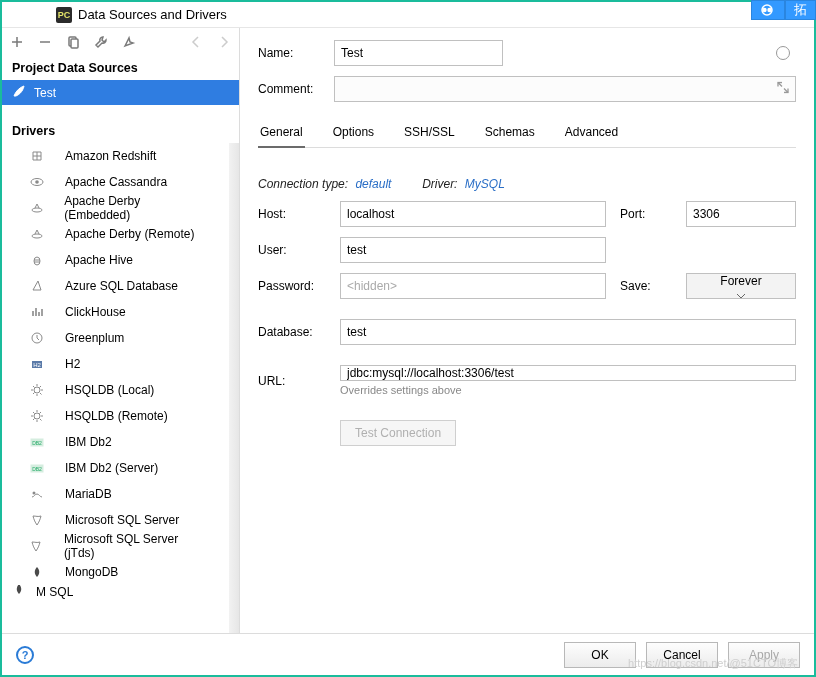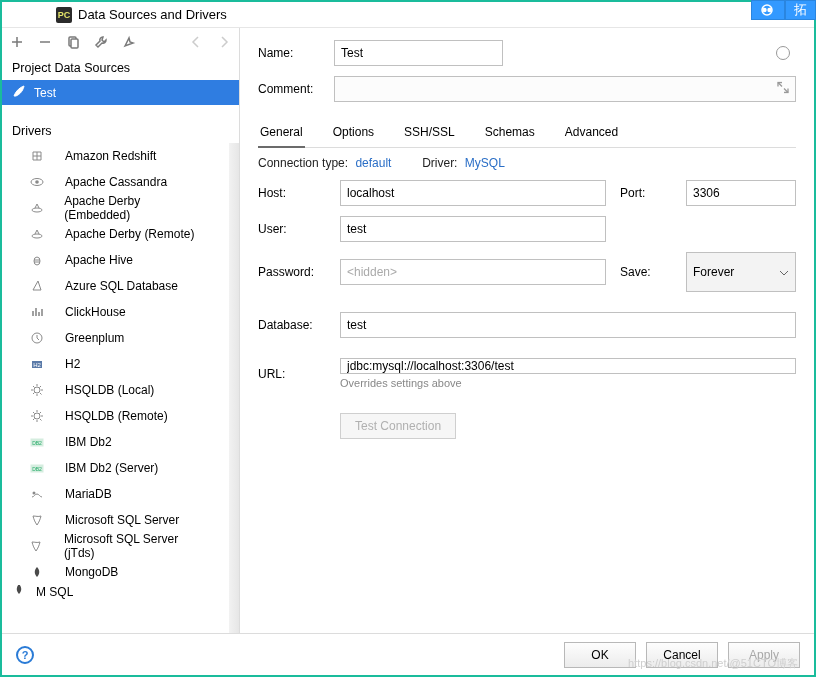--- a/index.html
+++ b/index.html
@@ -20,21 +20,21 @@
   .left {
     width:238px; border-right:1px solid #dcdcdc; display:flex; flex-direction:column; min-height:0;
   }
   .toolbar {
     height:28px; display:flex; align-items:center; padding:0 6px; gap:10px; color:#7a7a7a;
   }
   .toolbar .spacer { flex:1; }
   .toolbtn { width:18px; height:18px; display:flex; align-items:center; justify-content:center; color:#7a7a7a; cursor:pointer;}
   .toolbtn svg { width:14px; height:14px; stroke:#7a7a7a; fill:none; stroke-width:1.5;}
   .section-head {
-    font-weight:normal; padding:5px 10px; font-size:12.5px;
+    font-weight:bold; padding:5px 10px; font-size:12.5px;
   }
   .ds-selected {
     background:#2f7de1; color:#fff; display:flex; align-items:center; gap:8px; padding:4px 10px;
   }
   .ds-selected .qicon svg { stroke:#fff; fill:#fff;}
   .drivers-list {
     flex:1 1 auto; overflow:hidden; display:flex; flex-direction:column; min-height:0;
   }
   .driver-item {
     display:flex; align-items:center; gap:20px; padding:4px 27px; height:26px;
@@ -61,30 +61,30 @@
   .comment-input {
     flex:1; height:26px; border:1px solid #c0c0c0; background:#fcfcfc; position:relative;
   }
   .expand-ic { position:absolute; right:6px; top:50%; transform:translateY(-50%); color:#999;}
   .tabs {
     display:flex; gap:26px; border-bottom:1px solid #dcdcdc; margin-top:7px;
   }
   .tab { padding:6px 2px 8px 2px; cursor:pointer; color:#000; position:relative;}
   .tab.active { color:#000; }
   .tab.active::after { content:""; position:absolute; left:0; right:0; bottom:-1px; height:2px; background:#6b6b6b;}
-  .conn-line { margin:8px 0 10px 0; color:#222;}
+  .conn-line { margin:29px 0 10px 0; color:#222;font-style:italic;}
   .conn-line .lbl { margin-right:4px;}
   .conn-line .link { color:#2a6ec6; cursor:pointer;}
   .grid { display:grid; grid-template-columns:68px 1fr 52px 110px; gap:10px 14px; align-items:center;}
   .grid2 { display:grid; grid-template-columns:68px 1fr; gap:10px 14px; align-items:center; margin-top:6px;}
   .pw-wrap { grid-column:2 / span 1; position:relative;}
   .pw-input { width:100%;}
   .select {
-    height:40px; border:1px solid #c0c0c0; background:#f3f3f3; display:flex; align-items:center; justify-content:space-between;
-    padding:0 6px; font-size:12px; cursor:pointer;
+    height:26px; border:1px solid #c0c0c0; background:#f3f3f3; display:flex; align-items:center; justify-content:space-between;
+    padding:0 6px; font-size:12px; cursor:pointer;flex-direction:column;
   }
   .hint { font-size:11px; color:#888; margin-top:3px;}
   .test-btn {
     margin-top:14px; height:26px; border:1px solid #cfcfcf; background:#f6f6f6; color:#b0b0b0;
     padding:0 14px; font-family:inherit; font-size:12px; cursor:not-allowed;
   }
   
   .footer {
     height:42px; border-top:1px solid #dcdcdc; display:flex; align-items:center; padding:0 14px; gap:10px;
   }

